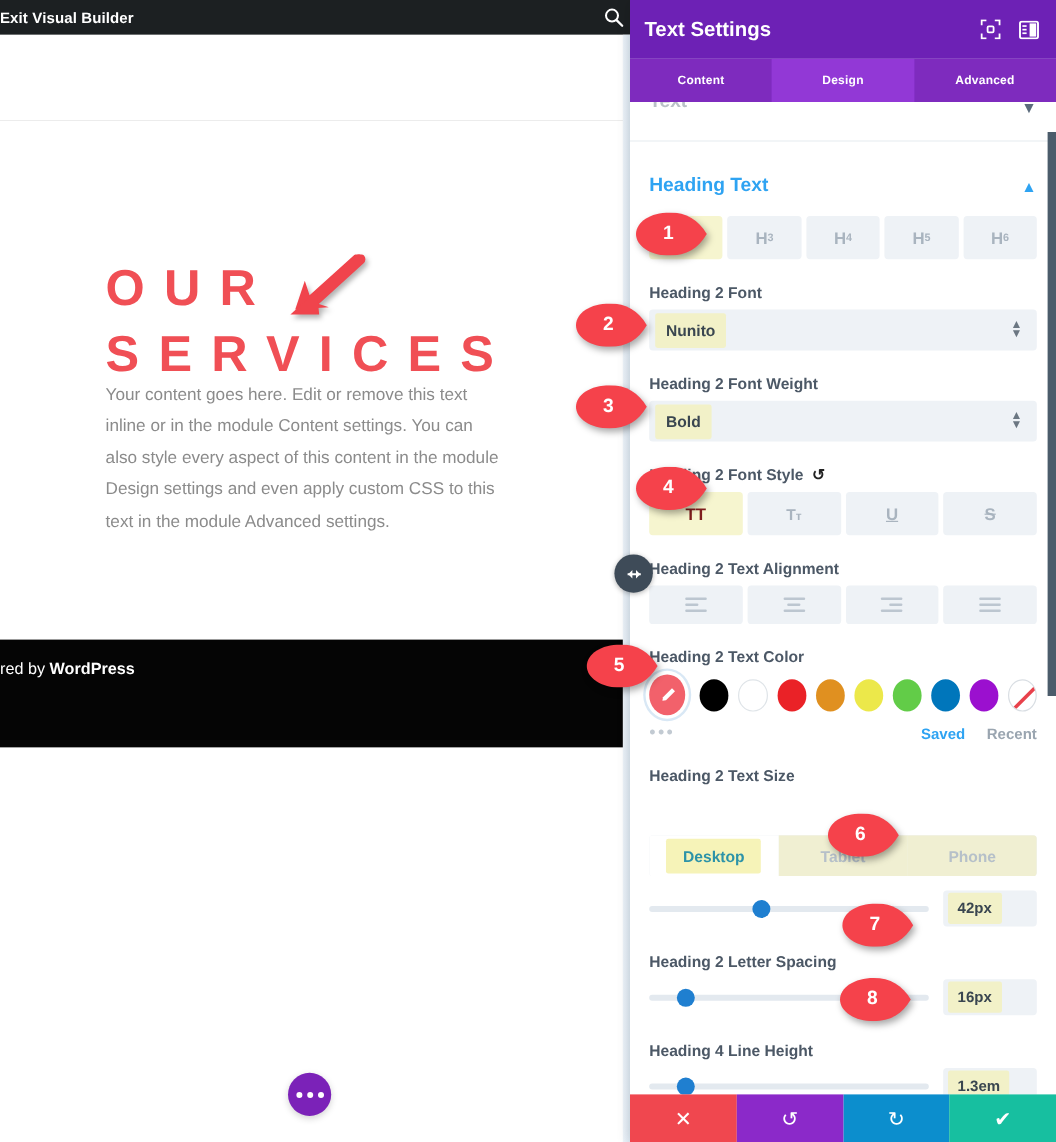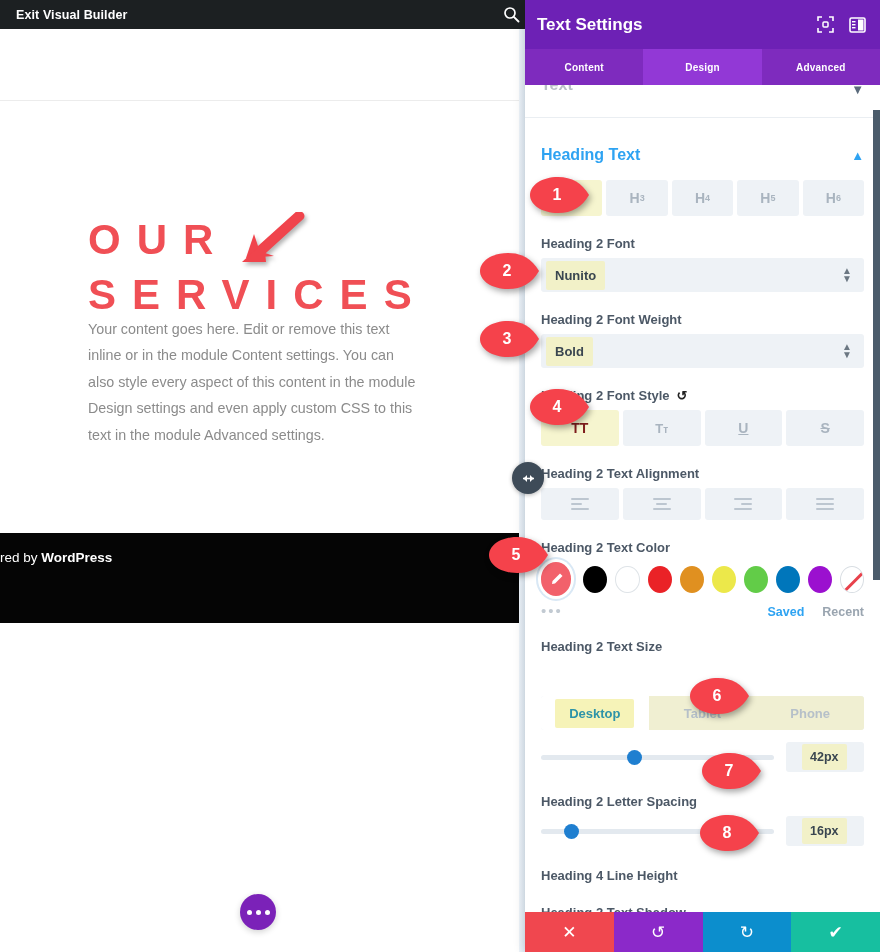--- a/index.html
+++ b/index.html
@@ -9,21 +9,21 @@
     overflow: hidden;
     background: #ffffff;
   }
   #root { position: relative; width: 880px; height: 952px; }
 
   
   .preview { position: absolute; left: 0; top: 0; width: 530px; height: 952px; background: #fff; }
   .vb-topbar {
     position: absolute; left: 0; top: 0; width: 530px; height: 29px;
     background: #1c2022; color: #fff;
-    display: flex; align-items: center; padding: 0 16px;
+    display: flex; align-items: center; padding: 0 0;
   }
   .vb-topbar-label { font-size: 12.5px; font-weight: 600; letter-spacing: .1px; }
   .vb-search { position: absolute; right: 10px; top: 6px; width: 17px; height: 17px; }
   .vb-search svg { display: block; }
 
   .white-band {
     position: absolute; left: 0; top: 29px; width: 530px; height: 72px;
     background: #fff; border-bottom: 1px solid #ececec;
   }
 
@@ -156,21 +156,21 @@
   .devtab { flex:1; display:flex; align-items:center; justify-content:center; font-size:13px; font-weight:700; color:#b6c0c9; background:#f0efd2; }
   .devtab:first-child { background:#fff; }
   .devtab .inner { background:#f6f3b8; color:#2d93a8; padding:7px 14px; border-radius:2px; }
 
   
   .slider-row { display:flex; align-items:center; gap:12px; margin-top: 12px; }
   .track { flex:1; height:5px; background:#e3e9ef; border-radius:3px; position:relative; }
   .knob { position:absolute; top:-5px; width:15px; height:15px; border-radius:50%; background:#1f7fd0; }
   .numbox {
     width:78px; height:30px; background:#eef2f6; border-radius:3px;
-    display:flex; align-items:center; padding-left:24px;
+    display:flex; align-items:center; padding-left:12px;
     font-size:12.5px; color:#3a4650; font-weight:600;
   }
   .numbox .hl { background:#f2f1c8; padding:6px 8px; margin-left:-8px; border-radius:2px; }
 
   
   .actionbar { position:absolute; left:0; bottom:0; width:355px; height:40px; display:flex; }
   .act { flex:1; display:flex; align-items:center; justify-content:center; color:#fff; font-size:17px; }
   .act-cancel { background:#f0474f; } .act-undo { background:#8b29c9; }
   .act-redo { background:#0c8ecd; } .act-save { background:#17bfa0; }
 
@@ -436,20 +436,28 @@
             <span class="knob" id="knob-ls" style="left: calc(13% - 7px);"></span>
           </span>
           <span class="numbox">
             <span class="hl">16px</span>
           </span>
         </div>
       </div>
 
       <div class="field" style="margin-top:22px">
         <div class="field-label">Heading 4 Line Height</div>
+        <div class="slider-row" style="margin-top:6px">
+          <span class="track">
+            <span class="knob" id="knob-lh" style="left: calc(13% - 7px);"></span>
+          </span>
+          <span class="numbox">
+            <span class="hl">1.3em</span>
+          </span>
+        </div>
       </div>
 
       <div class="field" style="margin-top:22px">
         <div class="field-label">Heading 2 Text Shadow</div>
 
       </div>
 
     </div>
 
     <div class="pscroll"></div>

